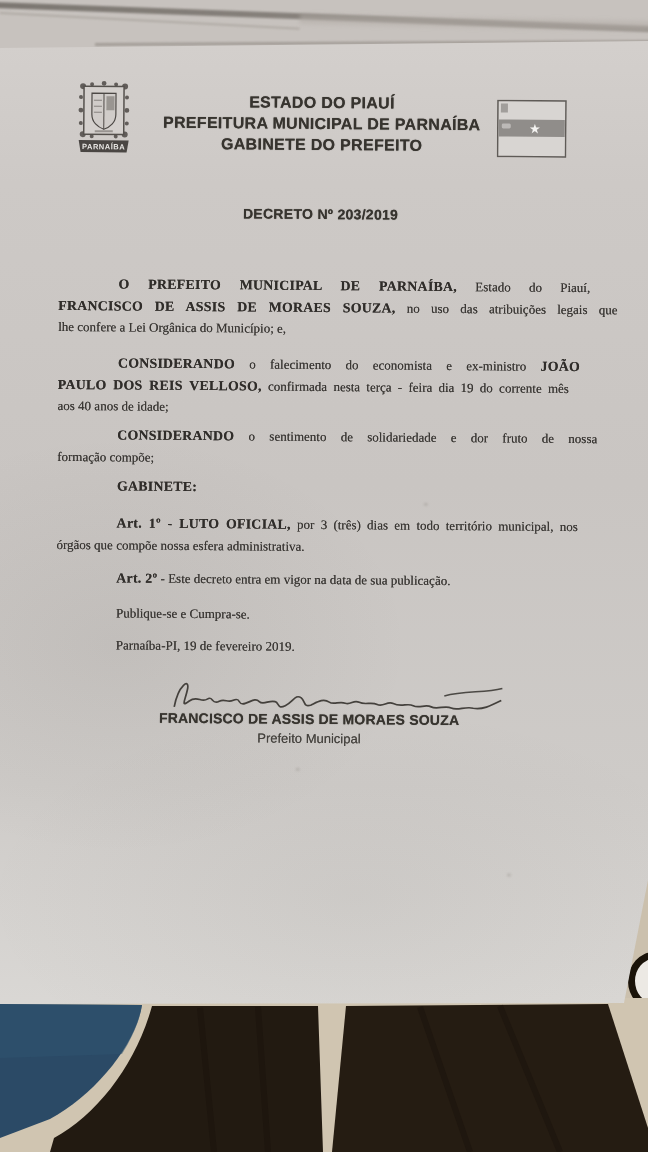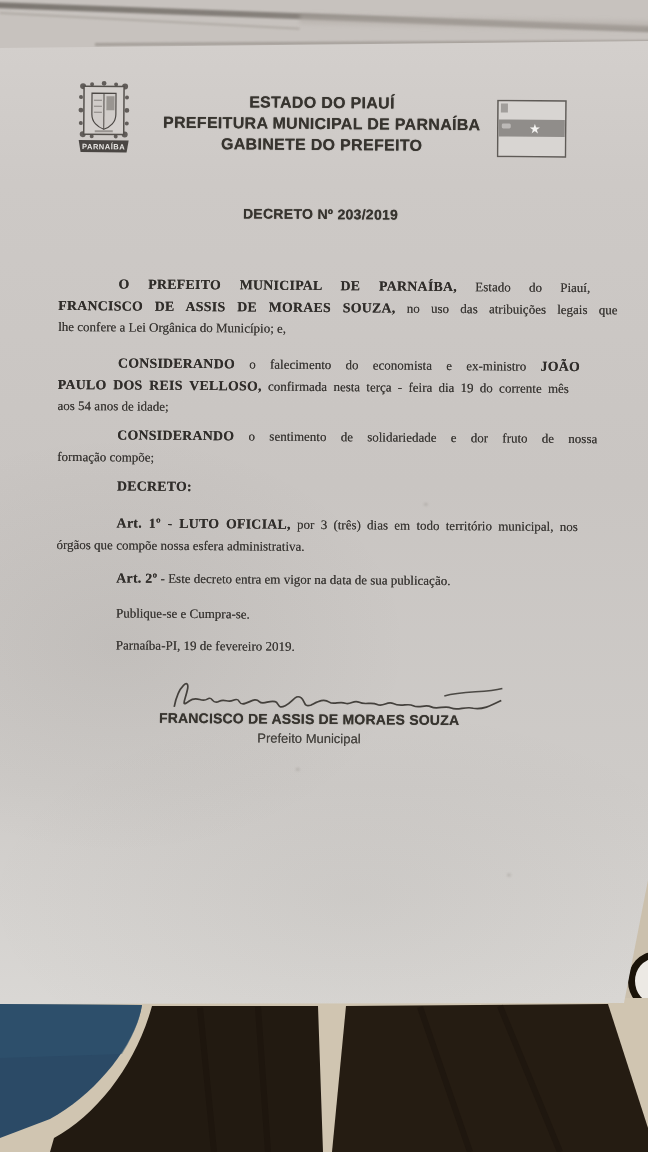--- a/index.html
+++ b/index.html
@@ -145,28 +145,28 @@
 
       <div class="doc-body">
           <div class="block block-p1">
             <div class="line indent spread-xl"><b>O PREFEITO MUNICIPAL DE PARNAÍBA,</b><span> Estado do Piauí,</span></div>
             <div class="line spread-md"><b>FRANCISCO DE ASSIS DE MORAES SOUZA,</b><span> no uso das atribuições legais que</span></div>
             <div class="line"><span>lhe confere a Lei Orgânica do Município; e,</span></div>
           </div>
           <div class="block block-p2">
             <div class="line indent spread-lg"><b>CONSIDERANDO</b><span> o falecimento do economista e ex-ministro </span><b>JOÃO</b></div>
             <div class="line spread-sm"><b>PAULO DOS REIS VELLOSO,</b><span> confirmada nesta terça - feira dia 19 do corrente mês</span></div>
-            <div class="line"><span>aos 54 anos de idade;</span></div>
+            <div class="line"><span>aos 40 anos de idade;</span></div>
           </div>
           <div class="block block-p3">
             <div class="line indent spread-lg"><b>CONSIDERANDO</b><span> o sentimento de solidariedade e dor fruto de nossa</span></div>
             <div class="line"><span>formação compõe;</span></div>
           </div>
           <div class="block block-decreta">
-            <div class="line indent"><b>DECRETO:</b></div>
+            <div class="line indent"><b>GABINETE:</b></div>
           </div>
           <div class="block block-art1">
             <div class="line indent spread-sm"><b>Art. 1º - LUTO OFICIAL,</b><span> por 3 (três) dias em todo território municipal, nos</span></div>
             <div class="line"><span>órgãos que compõe nossa esfera administrativa.</span></div>
           </div>
           <div class="block block-art2">
             <div class="line indent"><b>Art. 2º</b><span> - Este decreto entra em vigor na data de sua publicação.</span></div>
           </div>
           <div class="block block-publique">
             <div class="line indent"><span>Publique-se e Cumpra-se.</span></div>

